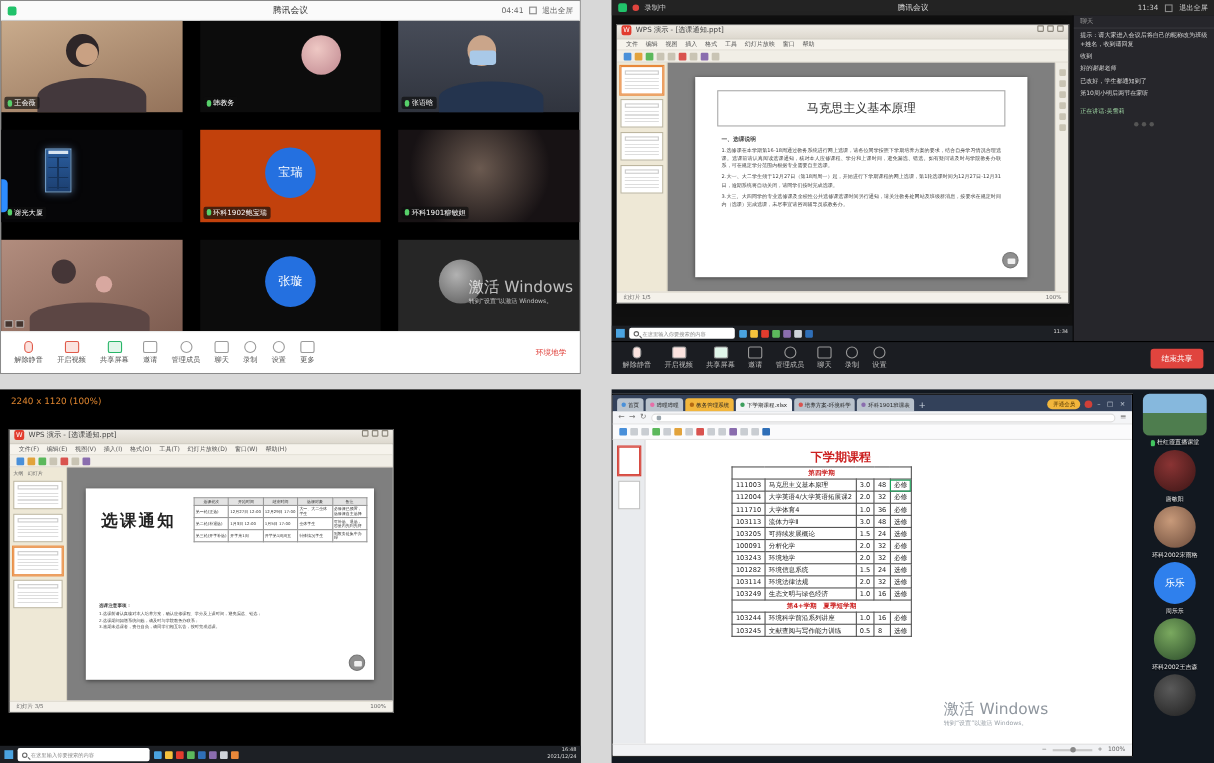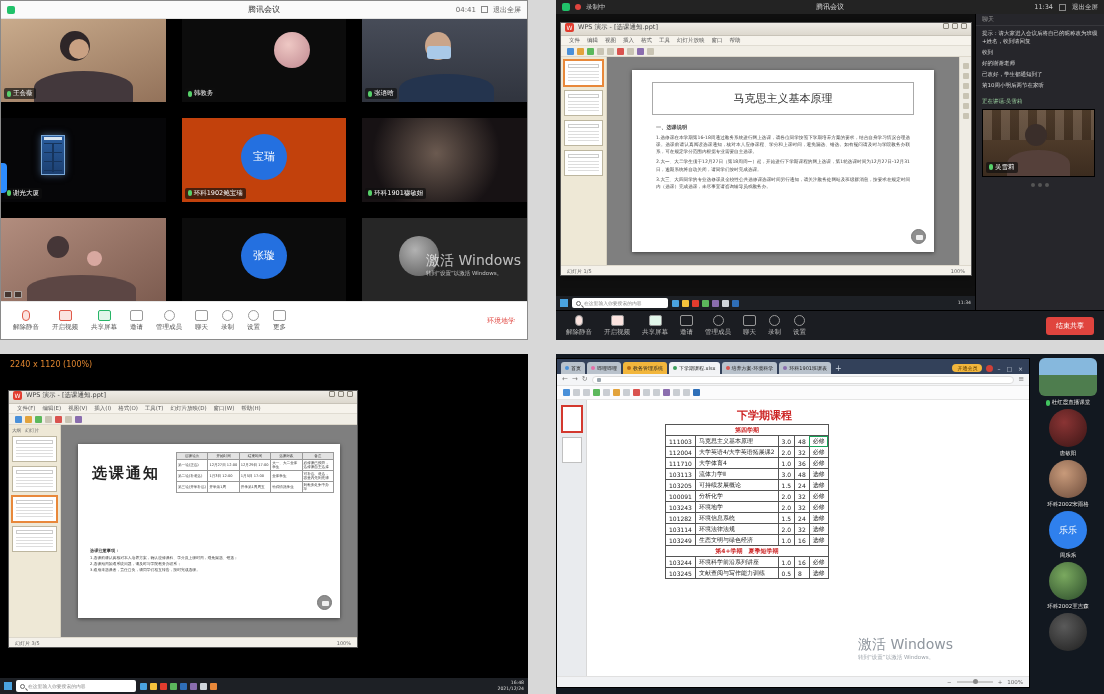--- a/index.html
+++ b/index.html
@@ -372,29 +372,20 @@
   <div class="p2-chat">
     <div class="chat-hd">聊天</div>
     <div class="chat-msgs">
       <div class="chat-msg">提示：请大家进入会议后将自己的昵称改为班级+姓名，收到请回复</div>
       <div class="chat-msg">收到</div>
       <div class="chat-msg">好的谢谢老师</div>
       <div class="chat-msg">已改好，学生都通知到了</div>
       <div class="chat-msg">第10周小明后两节在家听</div>
     </div>
     <div class="speaking">正在讲话:吴雪莉</div>
-    <div class="vthumb">
-      <div class="shelf"></div>
-      <div class="head" style="left:38%;top:22%;width:22px;height:22px;background:#3a2e2a"></div>
-      <div class="torso" style="left:22%;bottom:-2px;width:56%;height:42%;background:#55403a"></div>
-      <div class="tag">
-          <span class="tagmic"></span>
-          <span>吴雪莉</span>
-        </div>
-    </div>
     <div class="chat-dots">
         <i></i>
         <i></i>
         <i></i>
       </div>
   </div>
 
   <div class="taskbar">
     <span class="tb-start"></span>
     <span class="tb-search">

